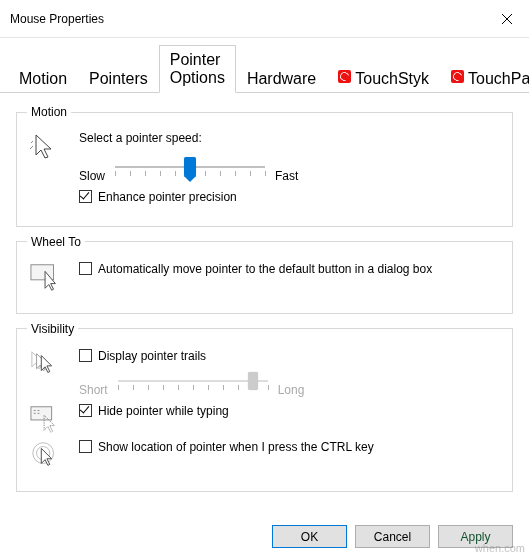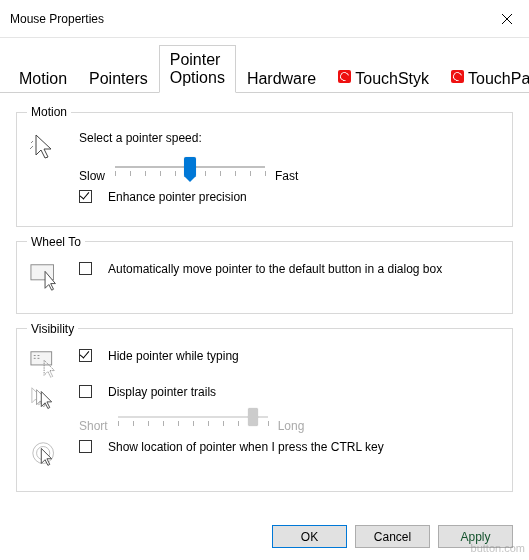--- a/index.html
+++ b/index.html
@@ -146,21 +146,21 @@
     background: #ccc;
     width: 10px; height: 18px;
     top: 1px;
   }
   .slider-disabled .slider-thumb::after { display: none; }
   .slider-disabled .mute { color: #aaa; }
   .mute { color: #999; }
   .cb-row {
     display: flex;
     align-items: flex-start;
-    gap: 16px;
+    gap: 6px;
     line-height: 1.4;
   }
   .cb {
     width: 13px; height: 13px;
     border: 1px solid #333;
     flex: 0 0 13px;
     margin-top: 1px;
     position: relative;
     background: #fff;
   }
@@ -304,39 +304,20 @@
         <label class="cb-row">
           <span class="cb"></span>
           <span>Automatically move pointer to the default button in a dialog box</span>
         </label>
       </div>
     </div>
   </fieldset>
 
   <fieldset>
     <legend>Visibility</legend>
-
-    <div class="row">
-      <div class="icon-cell">
-        <svg viewBox="0 0 34 28">
-          <rect x="1" y="1" width="22" height="14" fill="#f4f4f4" stroke="#888"></rect>
-          <line x1="4" y1="5" x2="6" y2="5" stroke="#888"></line>
-            <line x1="8" y1="5" x2="10" y2="5" stroke="#888"></line>
-          <line x1="4" y1="8" x2="6" y2="8" stroke="#888"></line>
-            <line x1="8" y1="8" x2="10" y2="8" stroke="#888"></line>
-          <path d="M15 10 L15 26 L19 22 L22 28 L24 27 L21 21 L26 21 Z" fill="none" stroke="#888" stroke-dasharray="1.5,1"></path>
-        </svg>
-      </div>
-      <div class="body-cell">
-        <label class="cb-row">
-          <span class="cb checked"></span>
-          <span>Hide pointer while typing</span>
-        </label>
-      </div>
-    </div>
 
     <div class="row">
       <div class="icon-cell">
         <svg viewBox="0 0 34 30">
           <path d="M2 2 L2 18 L6 14 L9 20 L11 19 L8 13 L13 13 Z" fill="#fff" stroke="#bbb"></path>
           <path d="M7 4 L7 20 L11 16 L14 22 L16 21 L13 15 L18 15 Z" fill="#fff" stroke="#999"></path>
           <path d="M12 6 L12 22 L16 18 L19 24 L21 23 L18 17 L23 17 Z" fill="#fff" stroke="#444"></path>
         </svg>
       </div>
       <div class="body-cell">
@@ -361,20 +342,39 @@
               <div class="tick" style="left: 150px;"></div>
               <div class="slider-thumb" style="left: 135px;"></div>
             </div>
           <span class="mute">Long</span>
         </div>
       </div>
     </div>
 
     <div class="row">
       <div class="icon-cell">
+        <svg viewBox="0 0 34 28">
+          <rect x="1" y="1" width="22" height="14" fill="#f4f4f4" stroke="#888"></rect>
+          <line x1="4" y1="5" x2="6" y2="5" stroke="#888"></line>
+            <line x1="8" y1="5" x2="10" y2="5" stroke="#888"></line>
+          <line x1="4" y1="8" x2="6" y2="8" stroke="#888"></line>
+            <line x1="8" y1="8" x2="10" y2="8" stroke="#888"></line>
+          <path d="M15 10 L15 26 L19 22 L22 28 L24 27 L21 21 L26 21 Z" fill="none" stroke="#888" stroke-dasharray="1.5,1"></path>
+        </svg>
+      </div>
+      <div class="body-cell">
+        <label class="cb-row">
+          <span class="cb checked"></span>
+          <span>Hide pointer while typing</span>
+        </label>
+      </div>
+    </div>
+
+    <div class="row">
+      <div class="icon-cell">
         <svg viewBox="0 0 34 30">
           <circle cx="14" cy="13" r="11" fill="none" stroke="#bbb"></circle>
           <circle cx="14" cy="13" r="7" fill="none" stroke="#bbb"></circle>
           <path d="M12 8 L12 24 L16 20 L19 26 L21 25 L18 19 L23 19 Z" fill="#fff" stroke="#444"></path>
         </svg>
       </div>
       <div class="body-cell">
         <label class="cb-row">
           <span class="cb"></span>
           <span>Show location of pointer when I press the CTRL key</span>
@@ -390,13 +390,13 @@
       <span>OK</span>
     </div>
   <div class="btn">
       <span>Cancel</span>
     </div>
   <div class="btn disabled">
       <span>Apply</span>
     </div>
 </div>
 
-<div class="watermark">button.com</div>
+<div class="watermark">when.com</div>
 
 </body></html>

